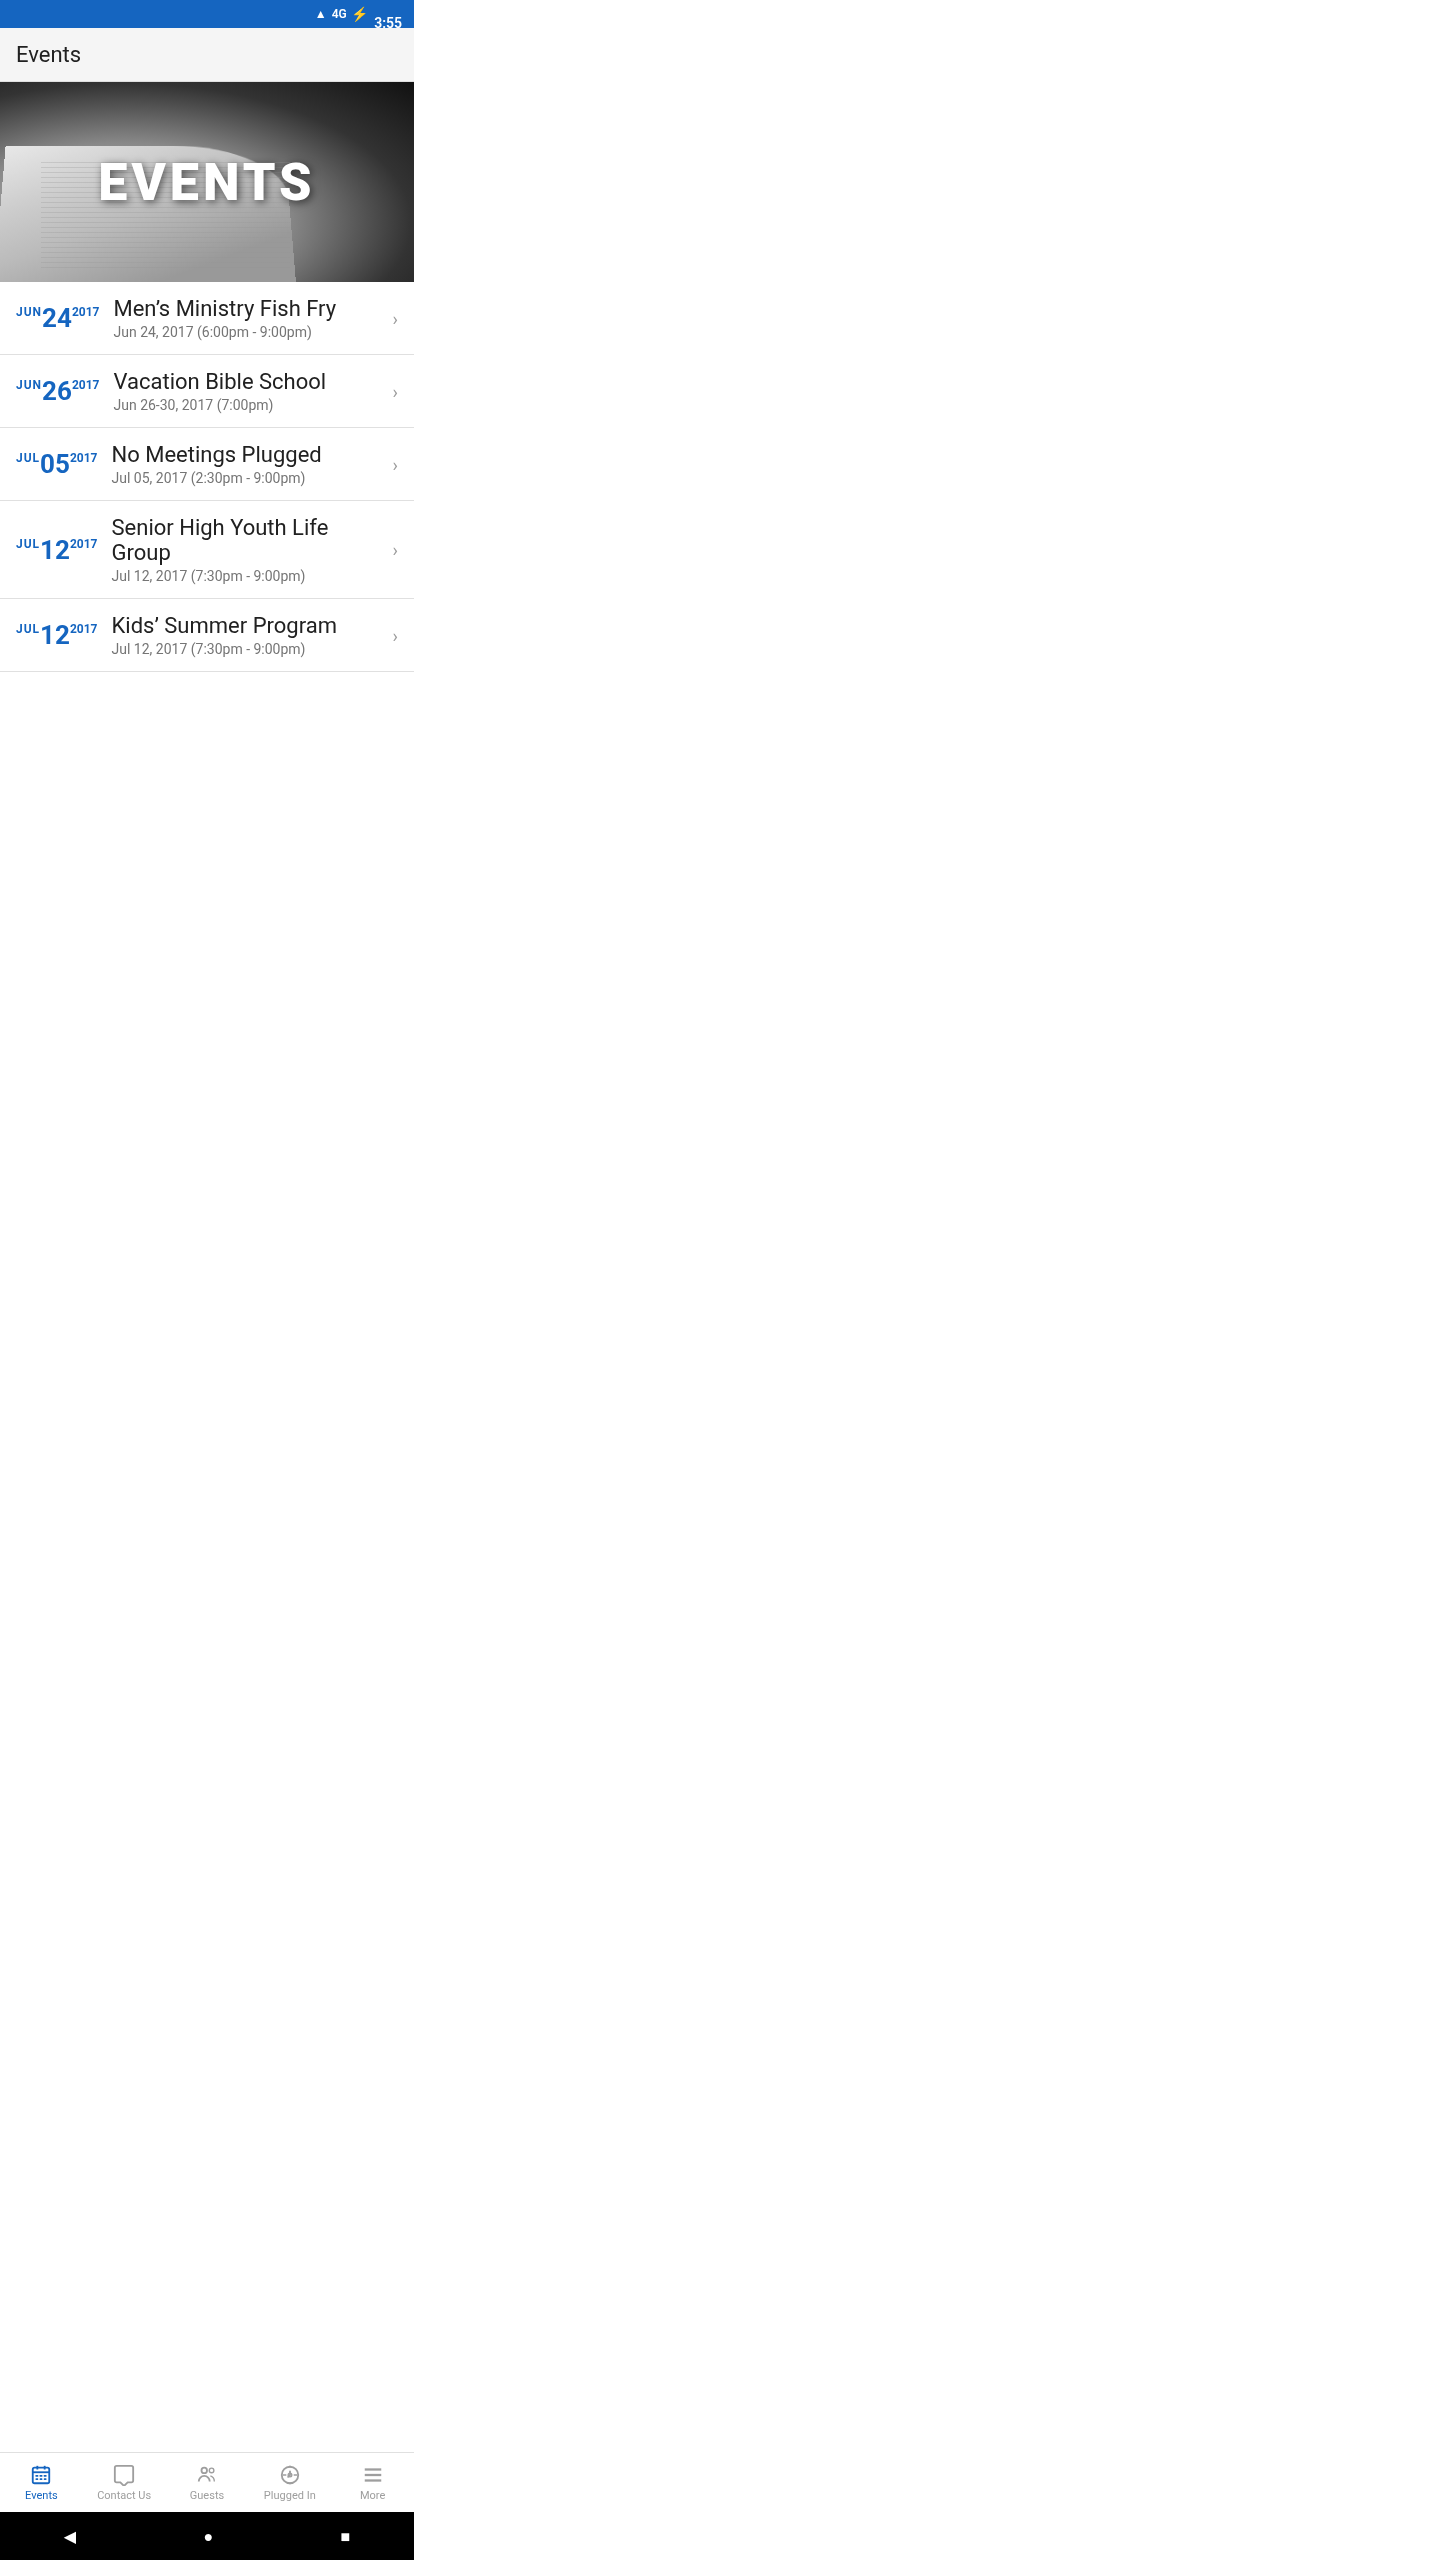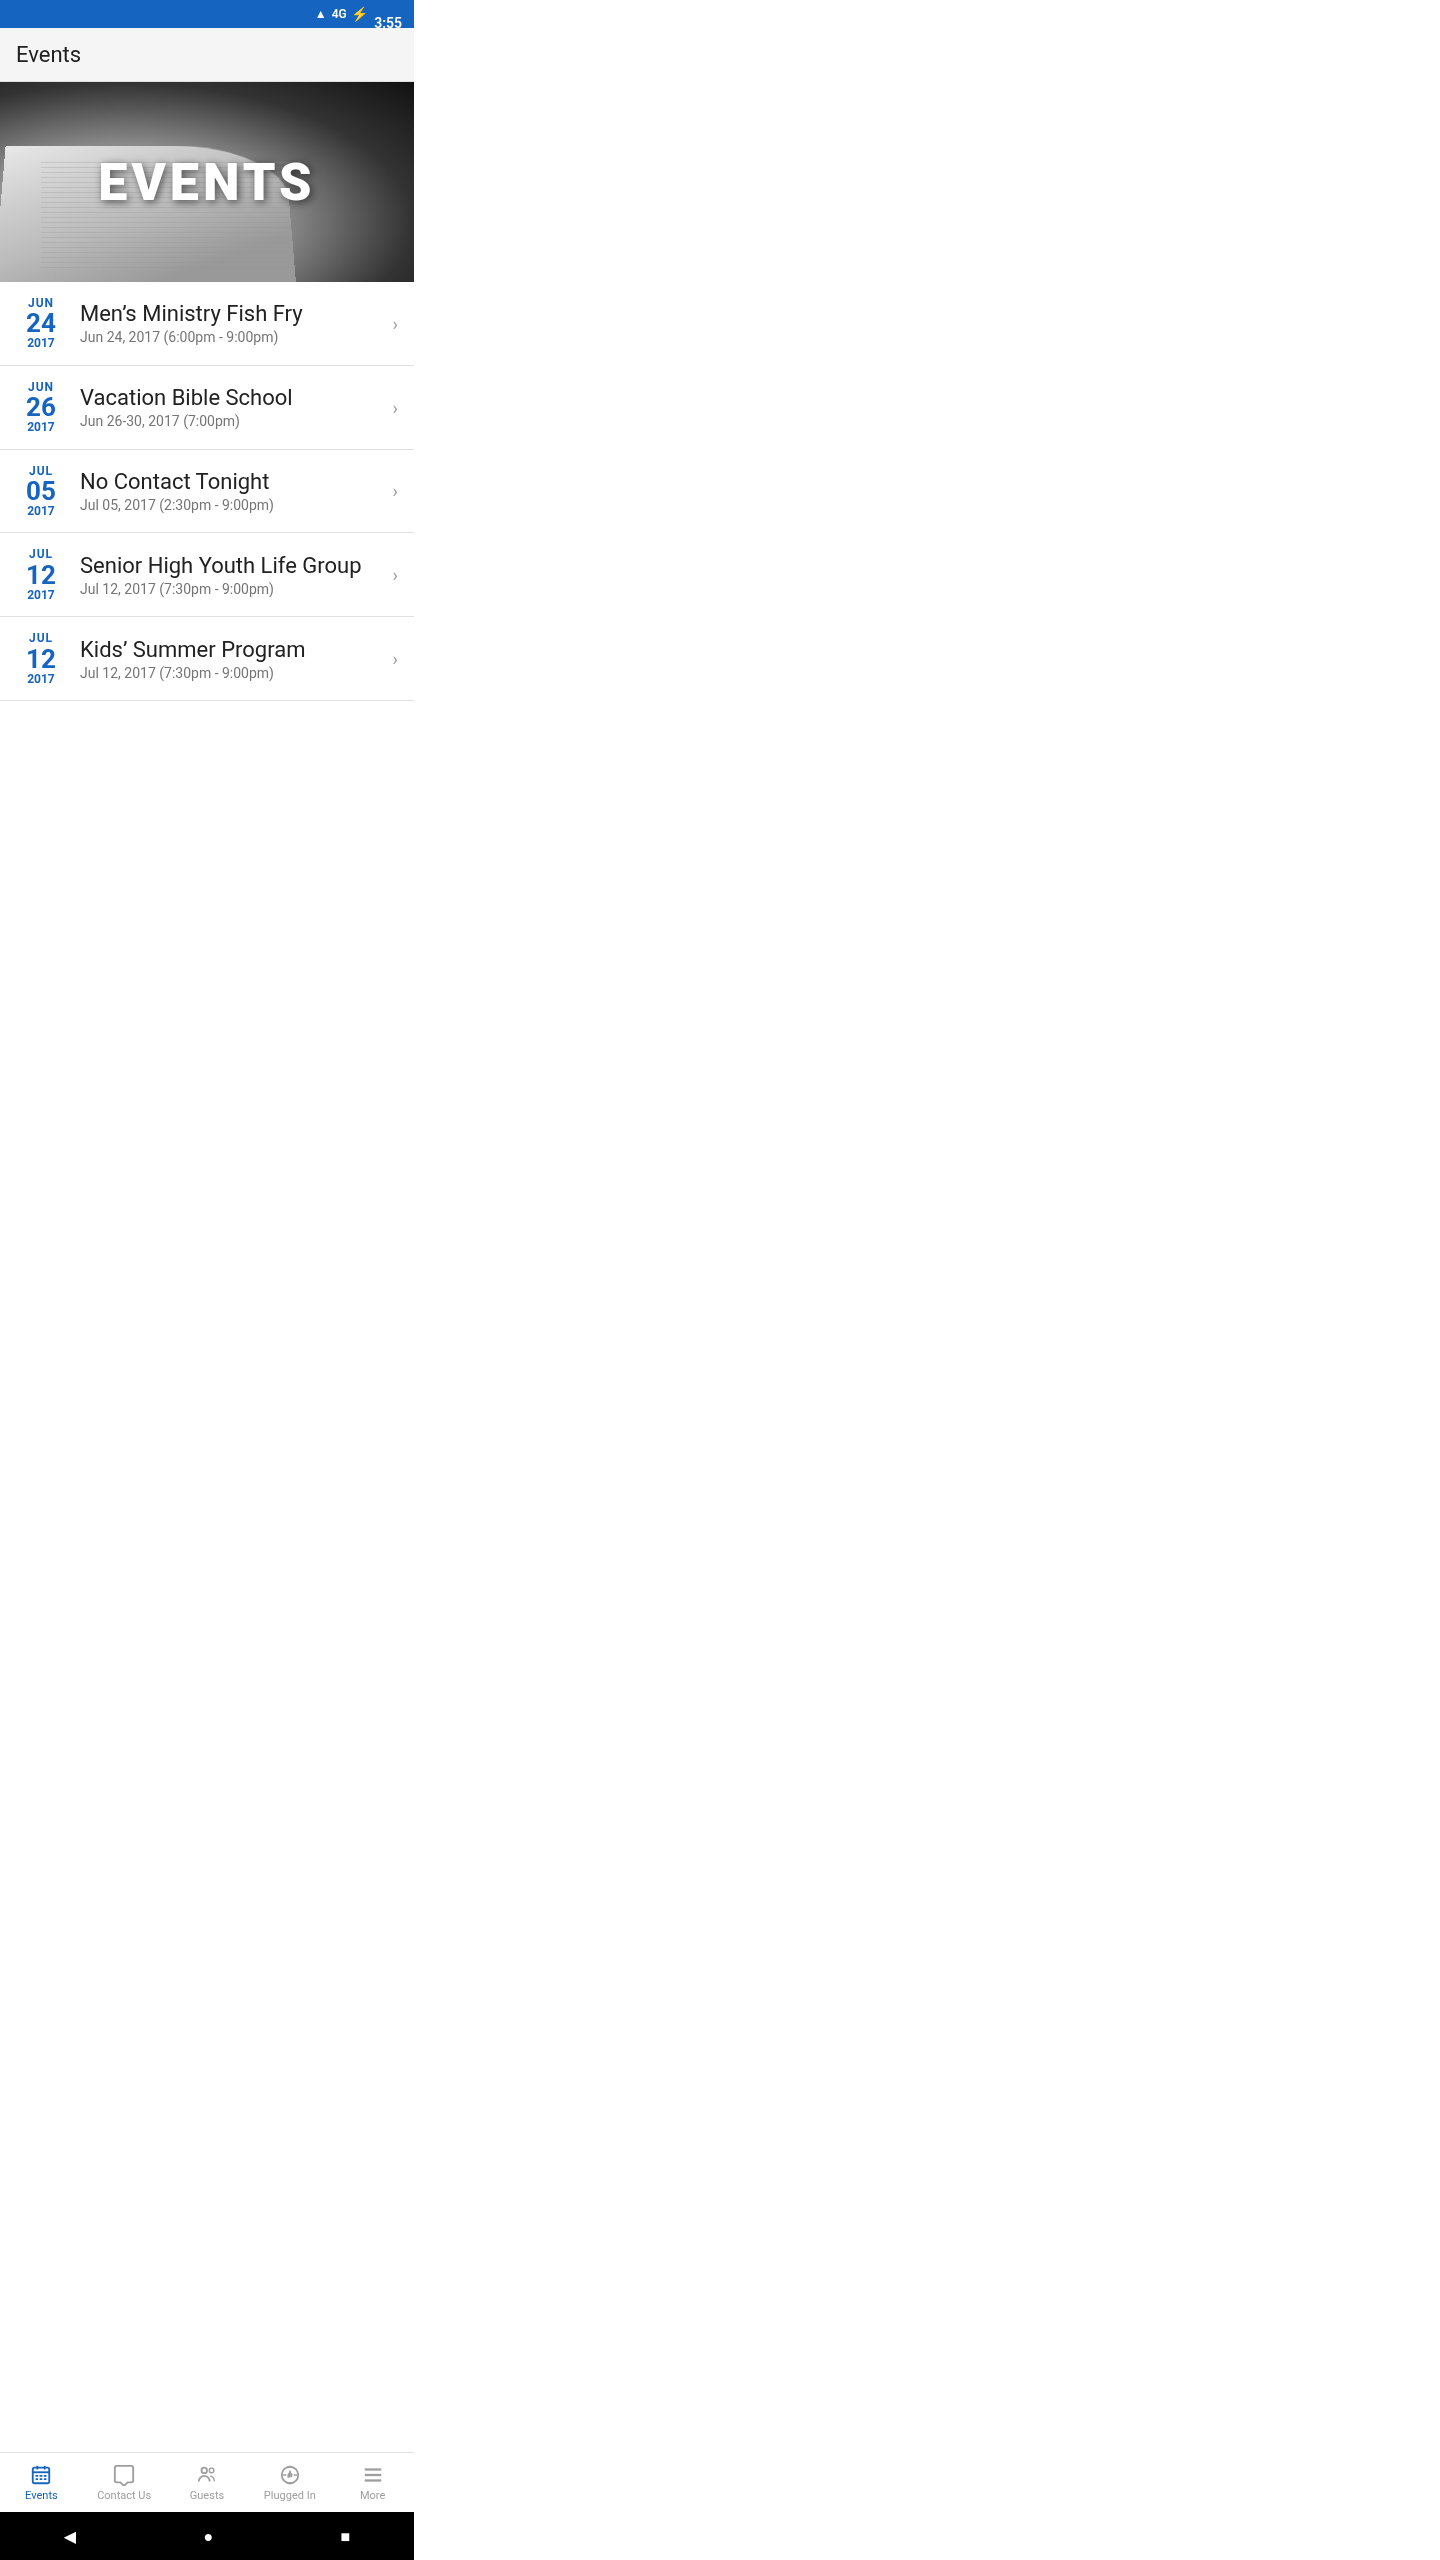--- a/index.html
+++ b/index.html
@@ -114,22 +114,22 @@
       display: flex;
       align-items: center;
       padding: 14px 16px;
       border-bottom: 1px solid #e0e0e0;
       cursor: pointer;
       position: relative;
     }
 
     .event-date-box {
       display: flex;
-      flex-direction: column;
-      align-items: center;
+      flex-direction: row;
+      align-items: flex-start;
       min-width: 50px;
       margin-right: 14px;
     }
 
     .event-month {
       font-size: 12px;
       font-weight: 700;
       color: #1565C0;
       letter-spacing: 1px;
       line-height: 1.2;
@@ -285,21 +285,21 @@
     <span class="event-chevron">›</span>
   </div>
 
   <div class="event-item">
     <div class="event-date-box">
       <span class="event-month">JUL</span>
       <span class="event-day">05</span>
       <span class="event-year">2017</span>
     </div>
     <div class="event-info">
-      <div class="event-title">No Contact Tonight</div>
+      <div class="event-title">No Meetings Plugged</div>
       <div class="event-datetime">Jul 05, 2017 (2:30pm - 9:00pm)</div>
     </div>
     <span class="event-chevron">›</span>
   </div>
 
   <div class="event-item">
     <div class="event-date-box">
       <span class="event-month">JUL</span>
       <span class="event-day">12</span>
       <span class="event-year">2017</span>

